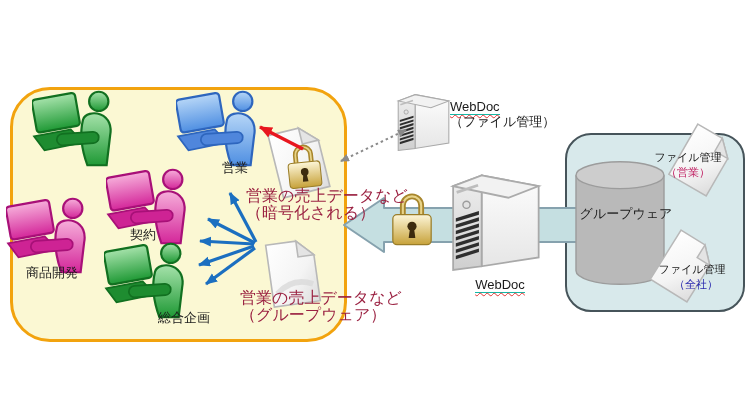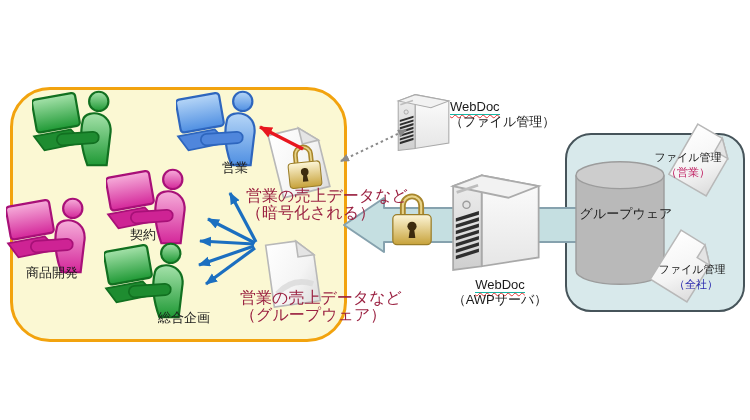--- a/index.html
+++ b/index.html
@@ -145,21 +145,20 @@
         <path d="M11 67 L37 59 L37 63 L11 71 Z"></path>
       <path d="M11 74 L37 66 L37 70 L11 78 Z"></path>
         <path d="M11 81 L37 73 L37 77 L11 85 Z"></path>
       <path d="M11 88 L37 80 L37 84 L11 92 Z"></path>
         <path d="M11 95 L37 87 L37 91 L11 99 Z"></path>
       <path d="M11 102 L37 94 L37 98 L11 106 Z"></path>
     </g>
   </svg>
   <div class="srvlbl" style="left:437px;top:277px;width:126px">
     <span class="webdoc-name">WebDoc</span><br>
-    <span>（AWPサーバ）</span>
   </div>
 
   <svg class="abs z5" style="left:386px;top:188px" width="52" height="60" viewBox="0 0 60 72">
     <path d="M19 34 V21 a11 11 0 0 1 22 0 V34" fill="none" stroke="#A8862C" stroke-width="7" stroke-linecap="round"></path>
     <path d="M19 34 V21 a11 11 0 0 1 22 0 V34" fill="none" stroke="#E8D48A" stroke-width="2.5" stroke-linecap="round"></path>
     <rect x="7" y="32" width="46" height="36" rx="5" fill="url(#lockGrad)" stroke="#9A7D28" stroke-width="1.5"></rect>
     <circle cx="30" cy="46" r="5.5" fill="#3D2B0E"></circle>
     <path d="M27.5 49 H32.5 L34 60 H26 Z" fill="#3D2B0E"></path>
   </svg>
 

